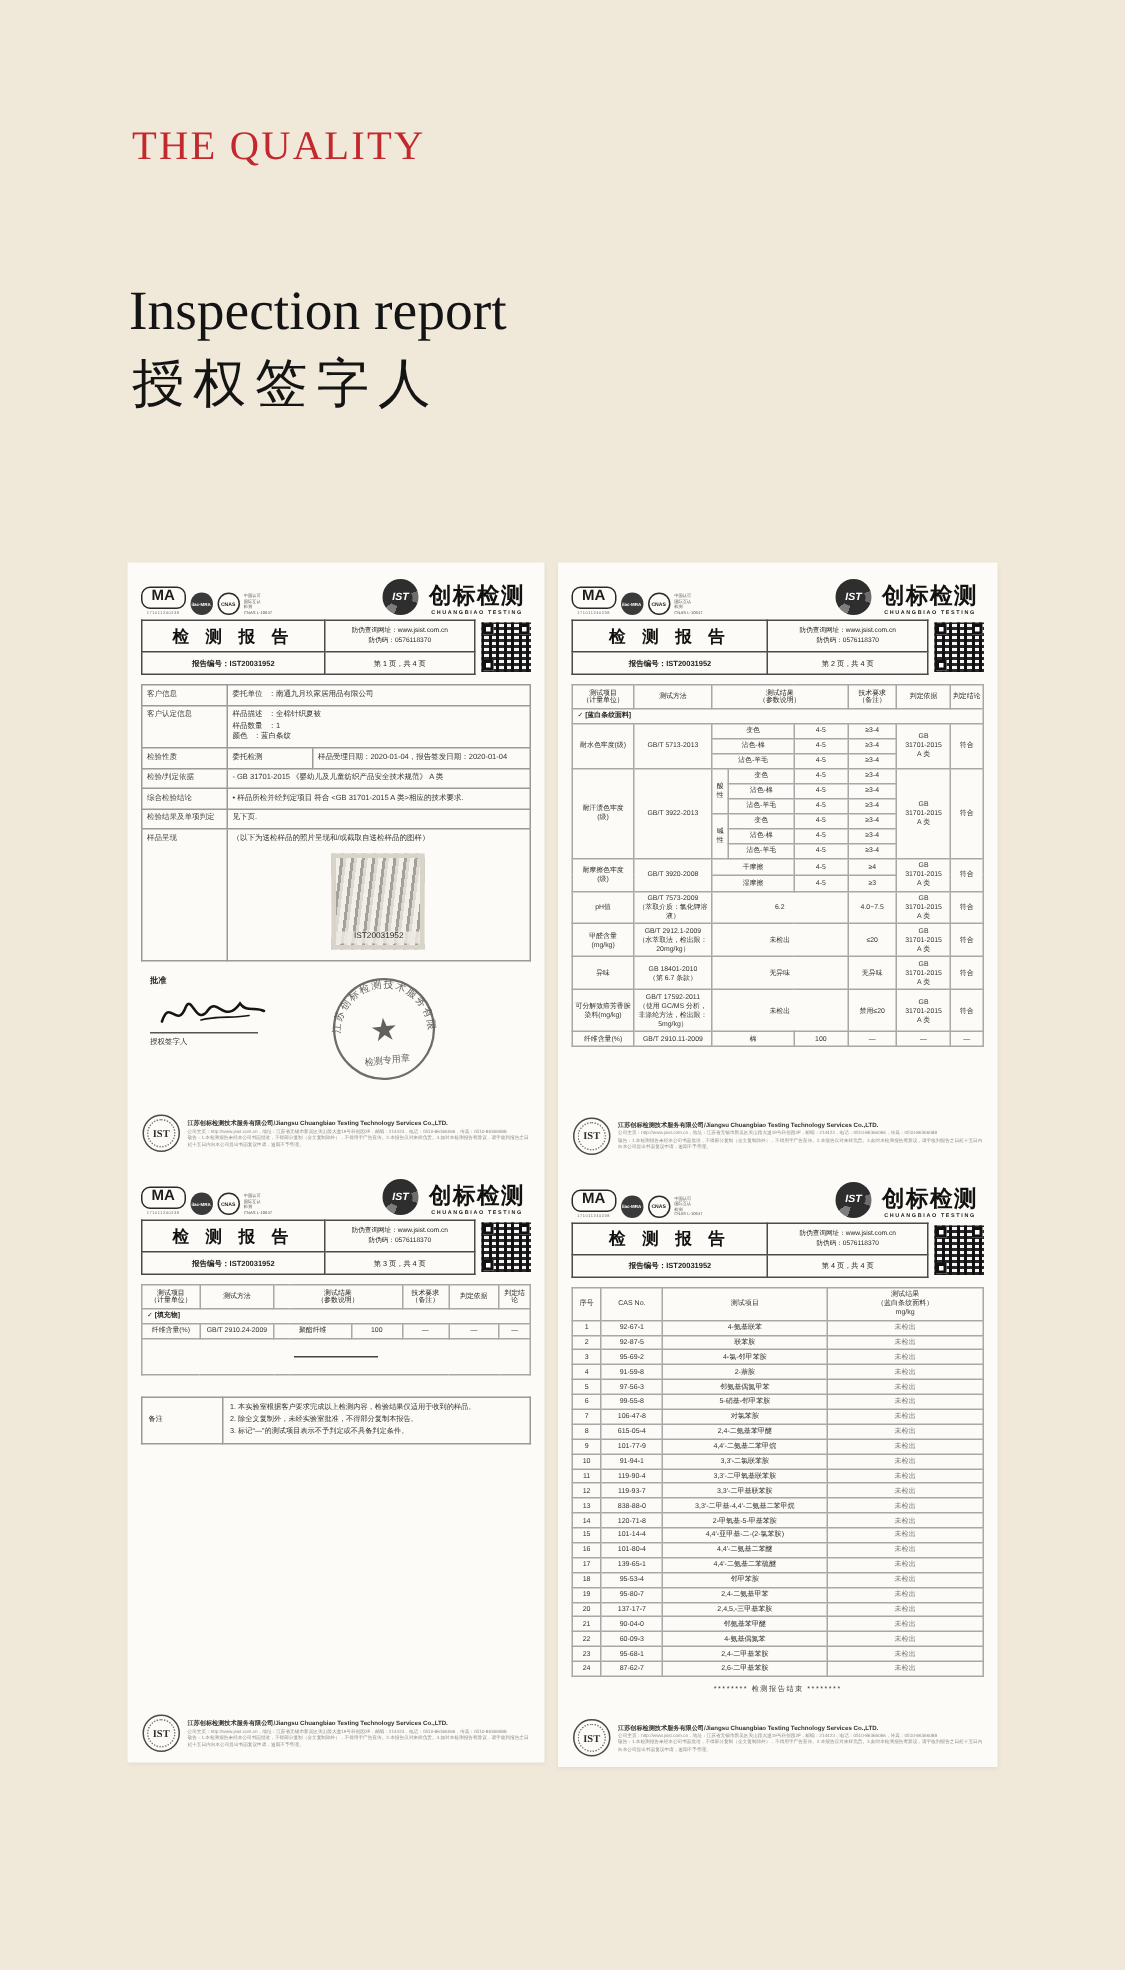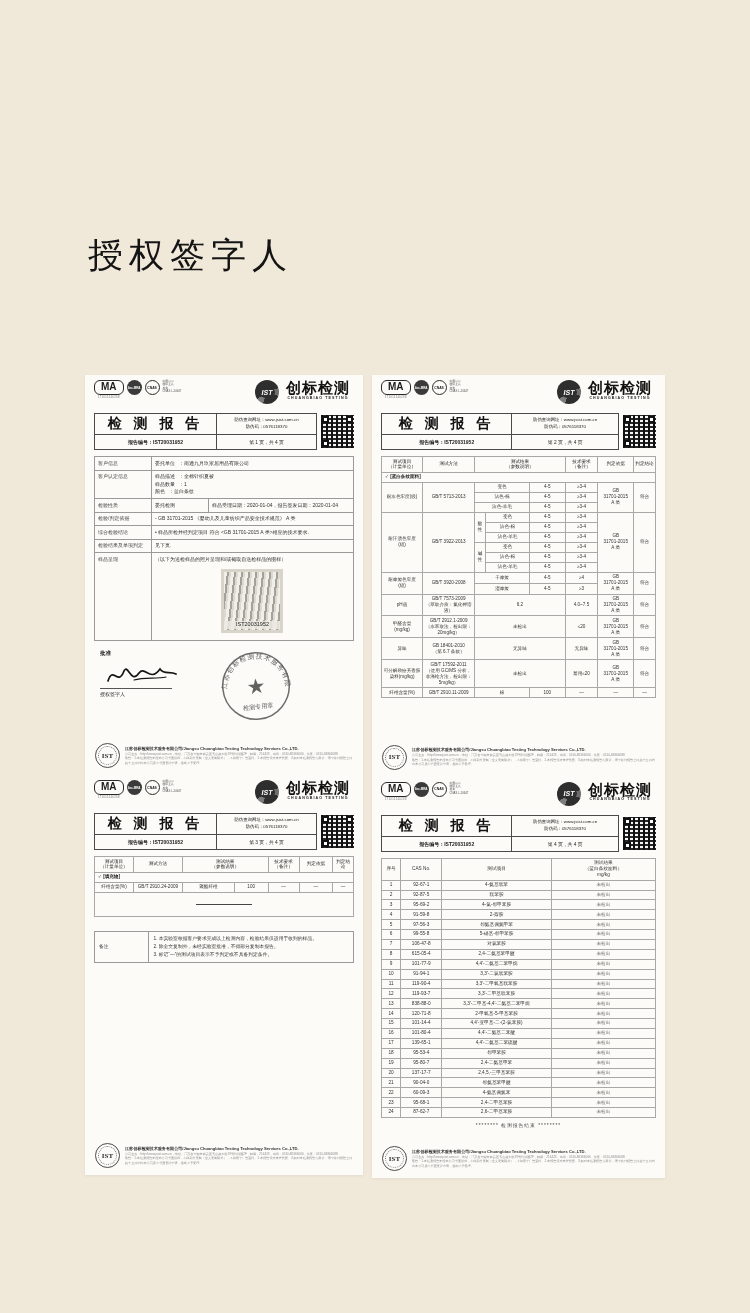--- a/index.html
+++ b/index.html
@@ -11,21 +11,21 @@
   .title-en{position:absolute;left:86px;top:186px;font-family:"Liberation Serif","DejaVu Serif",serif;
     font-size:37px;color:#141414;}
   .title-cn{position:absolute;left:88px;top:232px;font-size:35px;color:#141414;letter-spacing:6px;}
   
   .doc-col{position:absolute;background:#fcfbf7;box-shadow:0 1px 3px rgba(0,0,0,.06);}
   .col-left{left:85px;top:375px;width:278px;height:800px;}
   .col-right{left:372px;top:375px;width:293px;height:803px;}
   .doc-page{position:relative;height:50%;display:flex;flex-direction:column;
     padding:5px 9px 5px;box-sizing:border-box;}
   
-  .logo-row{display:flex;align-items:flex-start;gap:3px;height:30px;flex:none;}
+  .logo-row{display:flex;align-items:flex-end;gap:3px;height:30px;flex:none;}
   .cma{display:flex;flex-direction:column;align-items:center;}
   .cma-box{display:inline-block;border:1.5px solid #2a2a2a;border-radius:6px;padding:1px 6px 2px;
     font-weight:bold;font-size:10px;letter-spacing:0;color:#1c1c1c;line-height:1;}
   .cma-no{font-size:2.6px;color:#666;margin-top:1px;letter-spacing:.4px;}
   .ilac{width:15px;height:15px;border-radius:50%;background:#3a3a3a;color:#fff;display:flex;
     align-items:center;justify-content:center;font-size:3px;font-weight:bold;}
   .cnas{width:15px;height:15px;border-radius:50%;border:1.4px solid #2a2a2a;display:flex;
     align-items:center;justify-content:center;font-size:3.4px;font-weight:bold;color:#1c1c1c;box-sizing:border-box;}
   .accred{display:flex;flex-direction:column;font-size:2.8px;color:#555;line-height:1.25;}
   .ist-swirl{margin-left:auto;width:24px;height:24px;border-radius:50%;position:relative;flex:none;
@@ -33,21 +33,21 @@
     display:flex;align-items:center;justify-content:center;}
   .ist-swirl span{color:#fff;font-size:7px;font-weight:bold;font-style:italic;
     background:#2e2e2e;border-radius:50%;padding:2px 3px;line-height:1;}
   .brand-text{margin:0 4px 0 4px;text-align:center;}
   .brand-cn{font-size:15px;font-weight:bold;color:#111;letter-spacing:1px;line-height:1.05;}
   .brand-en{font-size:3.6px;font-weight:bold;color:#222;letter-spacing:1.1px;}
   
   .rh-wrap{display:flex;align-items:stretch;gap:4px;margin-top:3px;flex:none;}
   .rh-table{flex:1;border-collapse:collapse;table-layout:fixed;}
   .rh-table td{border:1px solid #4a4a4a;text-align:center;vertical-align:middle;padding:1px;}
-  .rh-title{font-size:14px;font-weight:bold;letter-spacing:4px;color:#111;height:18px;}
+  .rh-title{font-size:11px;font-weight:bold;letter-spacing:4px;color:#111;height:18px;}
   .rh-anti{font-size:4.4px;line-height:1.5;color:#222;}
   .rh-no{font-size:5px;font-weight:bold;height:12px;}
   .rh-page{font-size:4.8px;}
   .qr{width:33px;height:33px;align-self:center;position:relative;flex:none;background:
     repeating-linear-gradient(0deg,rgba(17,17,17,.9) 0 2px,transparent 2px 4px),
     repeating-linear-gradient(90deg,#111 0 2px,#f5f5f5 2px 5px);}
   .qr i{position:absolute;width:7px;height:7px;border:2px solid #111;background:#fff;box-sizing:border-box;}
   .qr .fp1{left:1px;top:1px;} .qr .fp2{right:1px;top:1px;} .qr .fp3{left:1px;bottom:1px;}
   
   .info-table{width:100%;border-collapse:collapse;table-layout:fixed;margin-top:6px;font-size:5px;}
@@ -91,20 +91,22 @@
   .ist-seal span{font-family:"Liberation Serif","DejaVu Serif",serif;font-weight:bold;font-size:7px;color:#2e2e2e;}
   .pf-text{min-width:0;}
   .pf-company{font-size:4.1px;font-weight:bold;color:#333;line-height:1.5;}
   .pf-line{font-size:3.1px;color:#8d8d8d;line-height:1.45;}
 </style>
 </head>
 <body>
 
 <div class="canvas">
 
+  <div class="eyebrow">THE QUALITY</div>
+  <div class="title-en">Inspection report</div>
   <div class="title-cn">授权签字人</div>
 
   <div class="doc-col col-left">
 
     <section class="doc-page">
 
   <div class="logo-row">
     <div class="cma">
       <span class="cma-box">MA</span>
       <span class="cma-no">171011240238</span>

